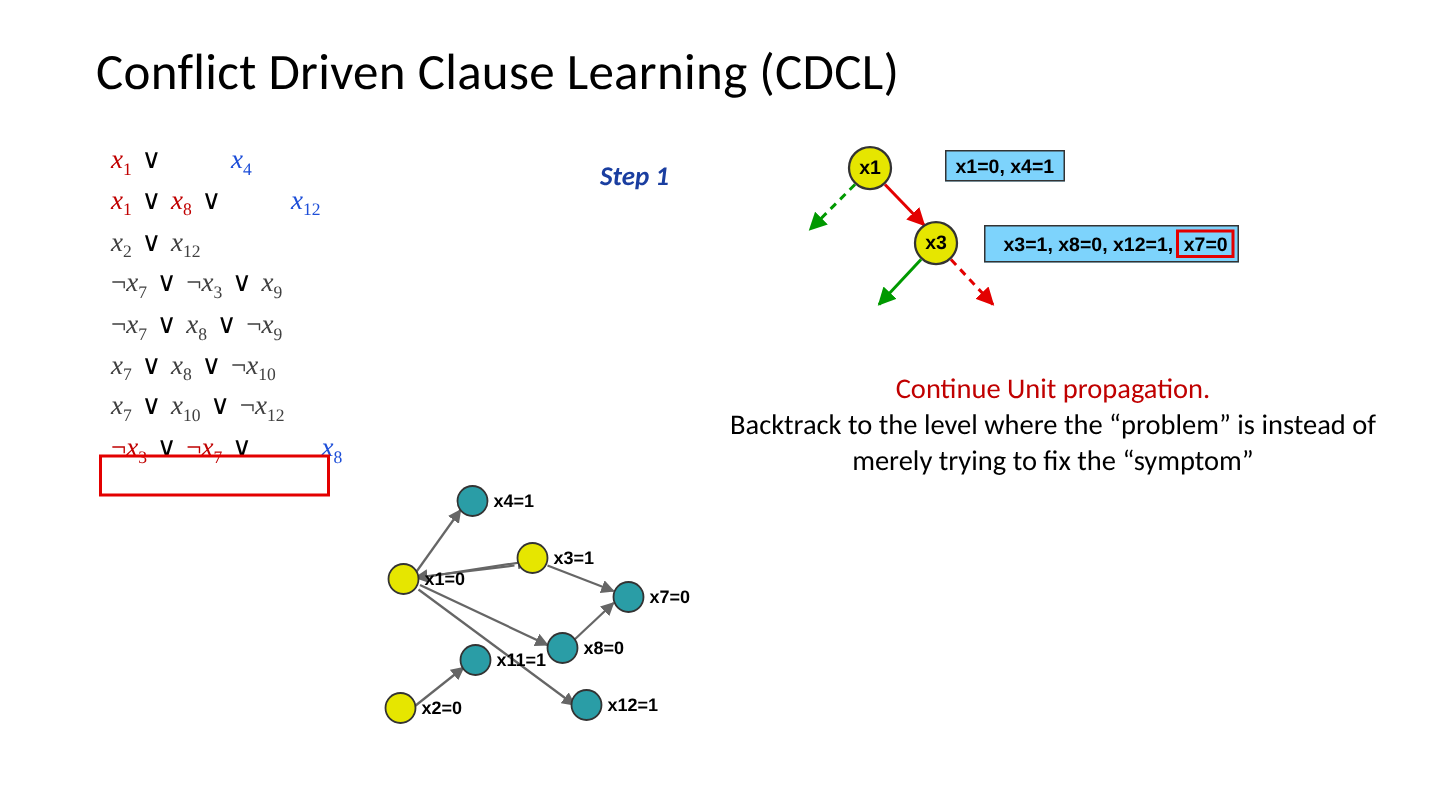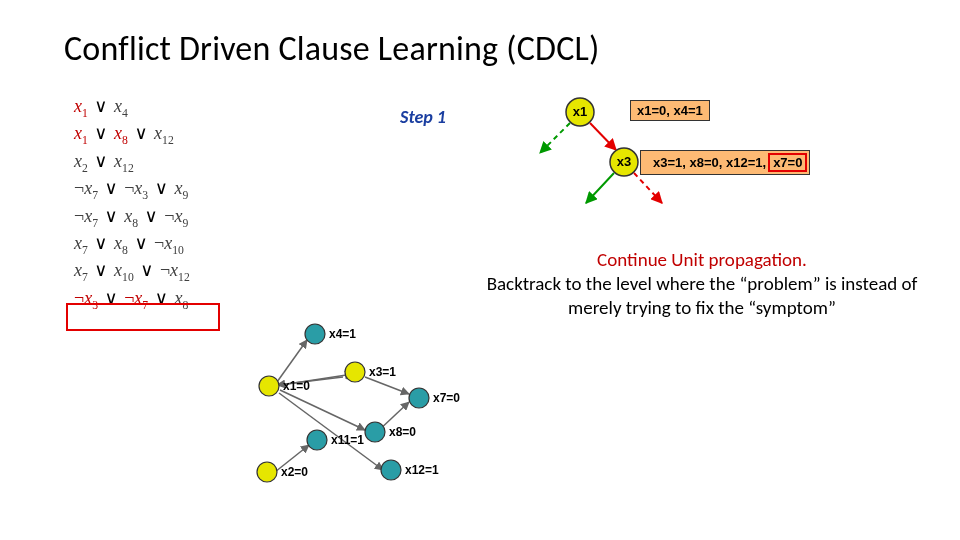--- a/index.html
+++ b/index.html
@@ -27,21 +27,21 @@
   .clauses {
     position: absolute;
     left: 74px;
     top: 94px;
     font-size: 18px;
     line-height: 1.35;
     font-family: "Cambria Math", "Times New Roman", serif;
   }
   .clauses .row { white-space: nowrap; }
   .v { color: #c00000; font-style: italic; }
-  .g { color: #404040; font-style: italic; }
+  .g { color: #1d4ed8; font-style: italic; margin-left: 40px; }
   .k { color: #404040; font-style: italic; }
   .sub { font-size: .65em; vertical-align: sub; font-style: normal; }
   .neg { font-style: normal; }
   .or { font-style: normal; padding: 0 2px; }
   .hl-red {
     position: absolute;
     border: 2px solid #e30000;
     pointer-events: none;
   }
   .step {
@@ -63,21 +63,21 @@
   .tree { position: absolute; }
   .tree-label {
     font: bold 13px Arial, sans-serif;
     fill: #000;
   }
   .info-box {
     position: absolute;
     border: 1.5px solid #333;
     padding: 2px 6px;
     font: bold 13px Arial, sans-serif;
-    background: #fdba74;
+    background: #7dd3fc;
   }
   
   .graph { position: absolute; }
   .g-label {
     font: bold 12px Arial, sans-serif;
     fill: #000;
   }
 </style>
 </head>
 <body>
@@ -119,21 +119,21 @@
     <line x1="70" y1="33" x2="96" y2="60" stroke="#e30000" stroke-width="2" marker-end="url(#ahRed)"></line>
 
     <circle cx="104" cy="72" r="14" fill="#e6e600" stroke="#333" stroke-width="1.5"></circle>
     <text x="104" y="76" text-anchor="middle" class="tree-label">x3</text>
 
     <line x1="94" y1="83" x2="66" y2="113" stroke="#009900" stroke-width="2" marker-end="url(#ahGreen)"></line>
 
     <line x1="114" y1="83" x2="142" y2="113" stroke="#e30000" stroke-width="2" stroke-dasharray="5 4" marker-end="url(#ahRed)"></line>
   </svg>
   <div class="info-box" style="left:630px; top:100px;">x1=0, x4=1</div>
-  <div class="info-box" style="left:640px; top:150px; padding-right:2px;padding-left:12px;">
+  <div class="info-box" style="left:656px; top:150px; padding-right:2px;padding-left:12px;">
     <span>x3=1, x8=0, x12=1,</span><span style="display:inline-block; border:2px solid #e30000; padding:0 3px; margin-left:2px;">x7=0</span>
   </div>
 
   <div class="caption" style="left:482px; top:248px; width:440px;">
     <div class="cap1">Continue Unit propagation.</div>
     <div>Backtrack to the level where the “problem” is instead of merely trying to fix the “symptom”</div>
   </div>
 
   <svg class="graph" style="left:235px; top:310px;" width="260" height="200">
     <defs>

